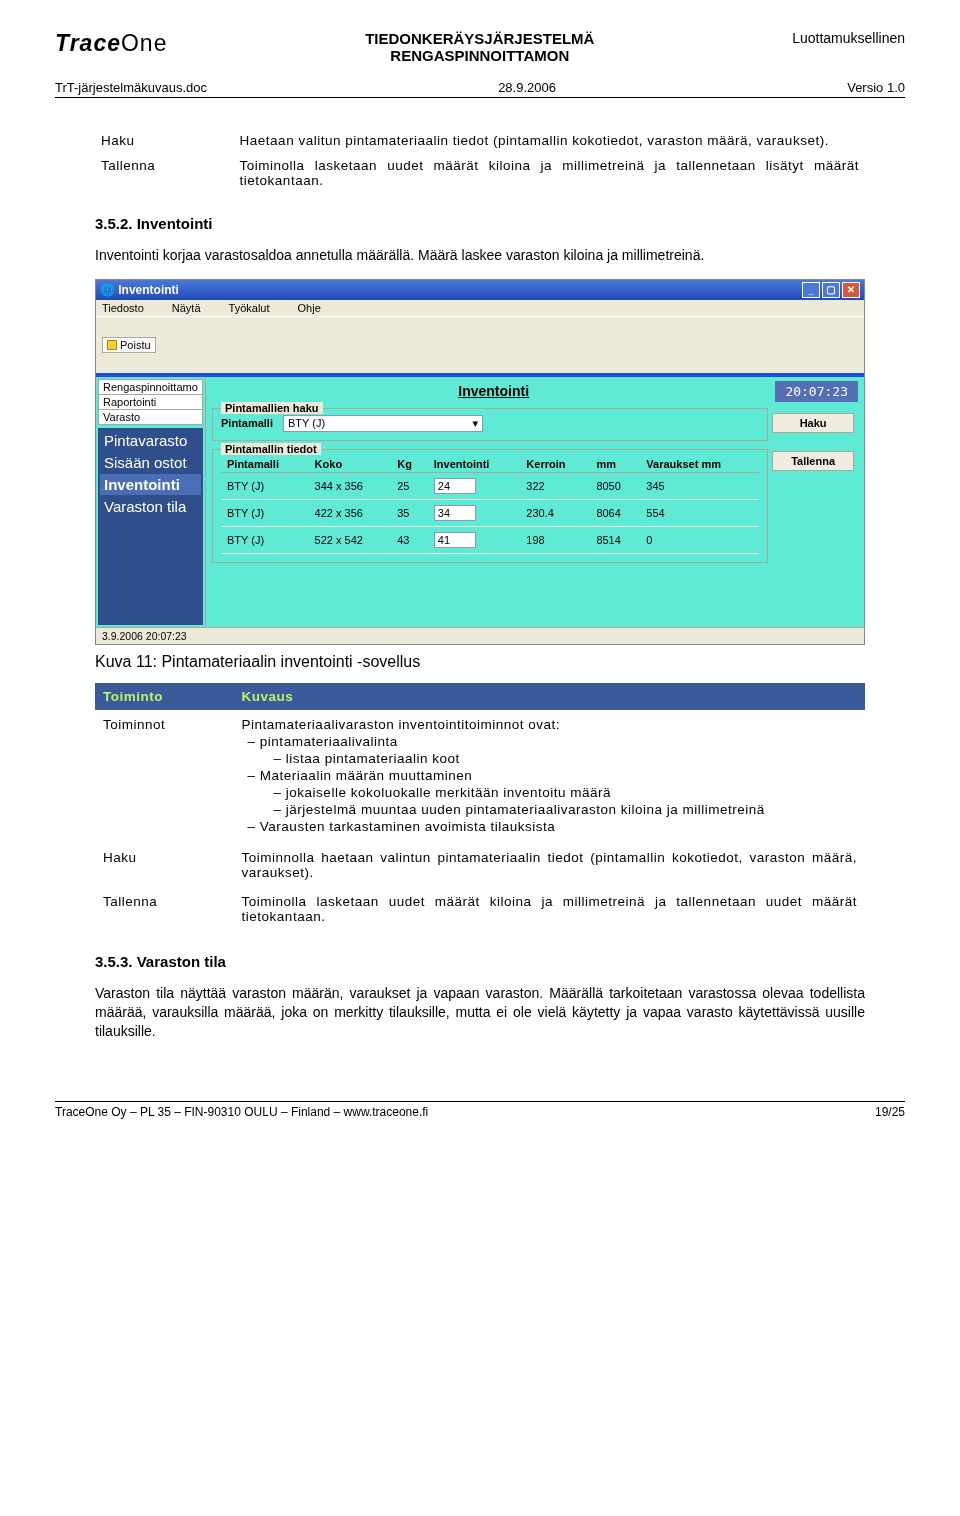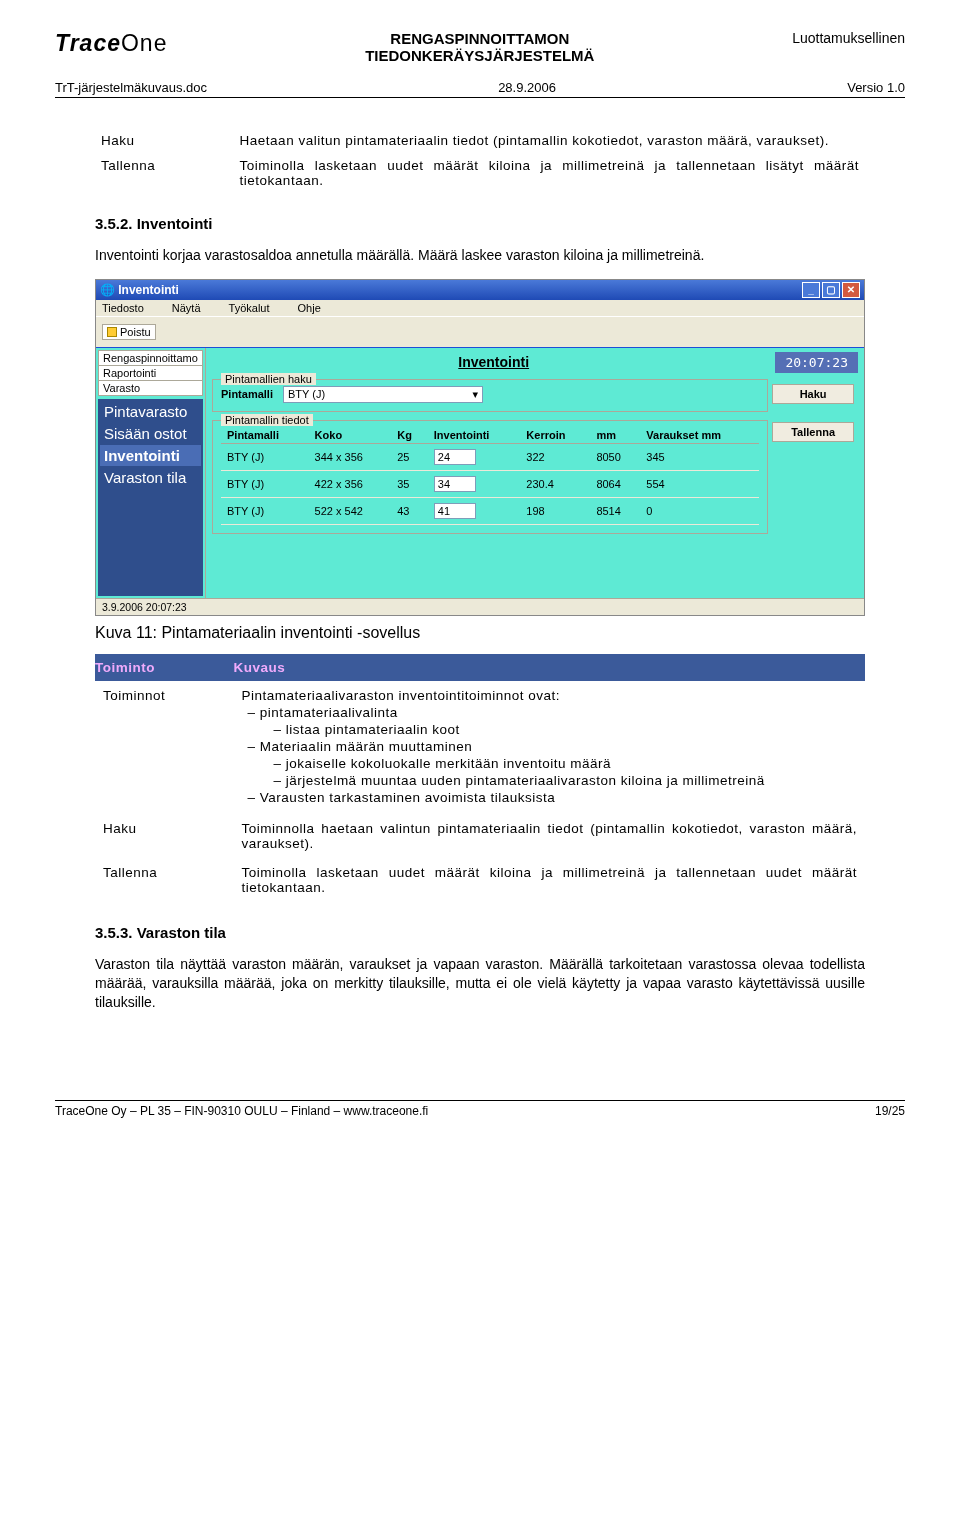--- a/index.html
+++ b/index.html
@@ -27,68 +27,68 @@
   .term-table td.right { text-align: justify; }
   .section-num { font-weight: bold; font-size: 15px; margin: 22px 0 14px 0; }
   .para { font-size: 14px; text-align: justify; margin-bottom: 14px; line-height: 1.35; }
   .figure { margin: 4px 0 8px 0; }
   .app-window { border: 1px solid #888; background: #ece9d8; font-size: 11px; font-family: Tahoma, Arial, sans-serif; }
   .titlebar { background: linear-gradient(#4a79d8,#1f4ab5); color: #fff; display: flex; justify-content: space-between; align-items: center; padding: 2px 4px; font-size: 12px; font-weight: bold; }
   .titlebar .winbtns { display: flex; gap: 2px; }
   .winbtn { width: 18px; height: 16px; border: 1px solid #fff; display: flex; align-items: center; justify-content: center; font-size: 10px; background: #4a79d8; }
   .winbtn.close { background: #d35a3f; }
   .menubar { background: #ece9d8; padding: 2px 6px; display: flex; gap: 28px; font-size: 11px; }
-  .toolbar { background: #ece9d8; padding: 7px 6px; border-top: 1px solid #fff; border-bottom: 1px solid #1d4ed8; }
+  .toolbar { background: #ece9d8; padding: 20px 6px; border-top: 1px solid #fff; border-bottom: 4px solid #1d4ed8; }
   .toolbtn { display: inline-flex; align-items: center; gap: 3px; font-size: 11px; padding: 1px 4px; border: 1px solid #aca899; background: #fefefe; }
   .app-body { display: flex; height: 250px; background: #5eead4; }
   .sidebar { width: 110px; border-right: 1px solid #aca899; padding: 2px; display: flex; flex-direction: column; }
   .side-top { margin-bottom: 4px; }
   .side-top div { padding: 1px 4px; font-size: 11px; background: #fff; border: 1px solid #aca899; margin-bottom: -1px; }
   .side-bot { flex: 1; background: #2F4E8C; color: #fff; padding: 2px; font-size: 15px; }
   .side-bot div { padding: 2px 4px; margin-bottom: 1px; }
   .side-bot .active { background: #4a6db5; font-weight: bold; }
   .main-panel { flex: 1; padding: 4px 6px 6px 6px; position: relative; }
   .main-title-row { display: flex; justify-content: space-between; align-items: center; margin-bottom: 6px; }
   .main-title { flex: 1; text-align: center; font-weight: bold; font-size: 14px; text-decoration: underline; }
   .clock { background: #556fb5; color: #fff; padding: 3px 10px; font-family: monospace; font-size: 13px; }
   .groupbox { border: 1px solid #aca899; padding: 6px 8px 8px 8px; margin-bottom: 8px; position: relative; }
-  .groupbox legend, .groupbox .legend { position: absolute; top: -7px; left: 8px; background: #ece9d8; padding: 0 4px; font-size: 11px; font-weight: normal; }
+  .groupbox legend, .groupbox .legend { position: absolute; top: -7px; left: 8px; background: #ece9d8; padding: 0 4px; font-size: 11px; font-weight: bold; }
   .row1 { display: flex; align-items: center; gap: 10px; }
   .lab { font-size: 11px; font-weight: bold; }
   .dropdown { border: 1px solid #7f9db9; background: #fff; padding: 1px 4px; font-size: 11px; min-width: 200px; display: flex; justify-content: space-between; align-items: center; }
   .app-btn { border: 1px solid #aca899; background: #f0ece0; padding: 3px 18px; font-size: 11px; font-weight: bold; }
   .right-buttons { position: absolute; right: 10px; top: 36px; display: flex; flex-direction: column; gap: 18px; }
   .datatable { width: 100%; border-collapse: collapse; font-size: 11px; }
   .datatable th { text-align: left; font-weight: bold; padding: 2px 6px; border-bottom: 1px solid #aca899; }
   .datatable td { padding: 5px 6px; border-bottom: 1px solid #ece9d8; }
   .datatable td.inv input, .datatable td.inv .cell-input { border: 1px solid #7f9db9; background: #fff; padding: 1px 3px; width: 42px; font-size: 11px; display: inline-block; }
   .statusbar { border-top: 1px solid #aca899; background: #ece9d8; padding: 2px 6px; font-size: 10.5px; }
   .caption { font-size: 16px; margin: 4px 0 12px 0; }
   .bluehead-table { width: 100%; border-collapse: collapse; margin-bottom: 18px; font-size: 13.5px; letter-spacing: 0.5px; }
-  .bluehead-table th { background: #3b5a9a; color: #f0abfc; text-align: left; padding: 6px 0; font-weight: bold; }
+  .bluehead-table th { background: #3b5a9a; color: #bef264; text-align: left; padding: 6px 8px; font-weight: bold; }
   .bluehead-table td { vertical-align: top; padding: 7px 8px; }
   .bluehead-table td.left { width: 18%; }
   .bluehead-table td.right { text-align: justify; }
   .bullet { margin: 2px 0 2px 0; padding-left: 18px; text-indent: -12px; }
   .bullet::before { content: "–  "; }
   .bullet.l2 { padding-left: 44px; }
-  .footer { position: relative; margin-top: 88px; }
+  .footer { position: relative; margin-top: 60px; }
   .footer .hr2 { border: none; border-top: 1px solid #000; }
   .footer-row { display: flex; justify-content: space-between; font-size: 12px; padding-top: 3px; }
 </style>
 </head>
 <body>
 
 <div class="page">
 
   <div class="header-row">
     <div class="logo"><span>Trace</span><span class="one">One</span></div>
     <div class="header-center">
+      <div>TIEDONKERÄYSJÄRJESTELMÄ</div>
       <div>RENGASPINNOITTAMON</div>
-      <div>TIEDONKERÄYSJÄRJESTELMÄ</div>
     </div>
     <div class="header-right">Luottamuksellinen</div>
   </div>
   <div class="subheader-row">
     <div>TrT-järjestelmäkuvaus.doc</div>
     <div class="center">28.9.2006</div>
     <div>Versio 1.0</div>
   </div>
   <hr class="hr">
 

